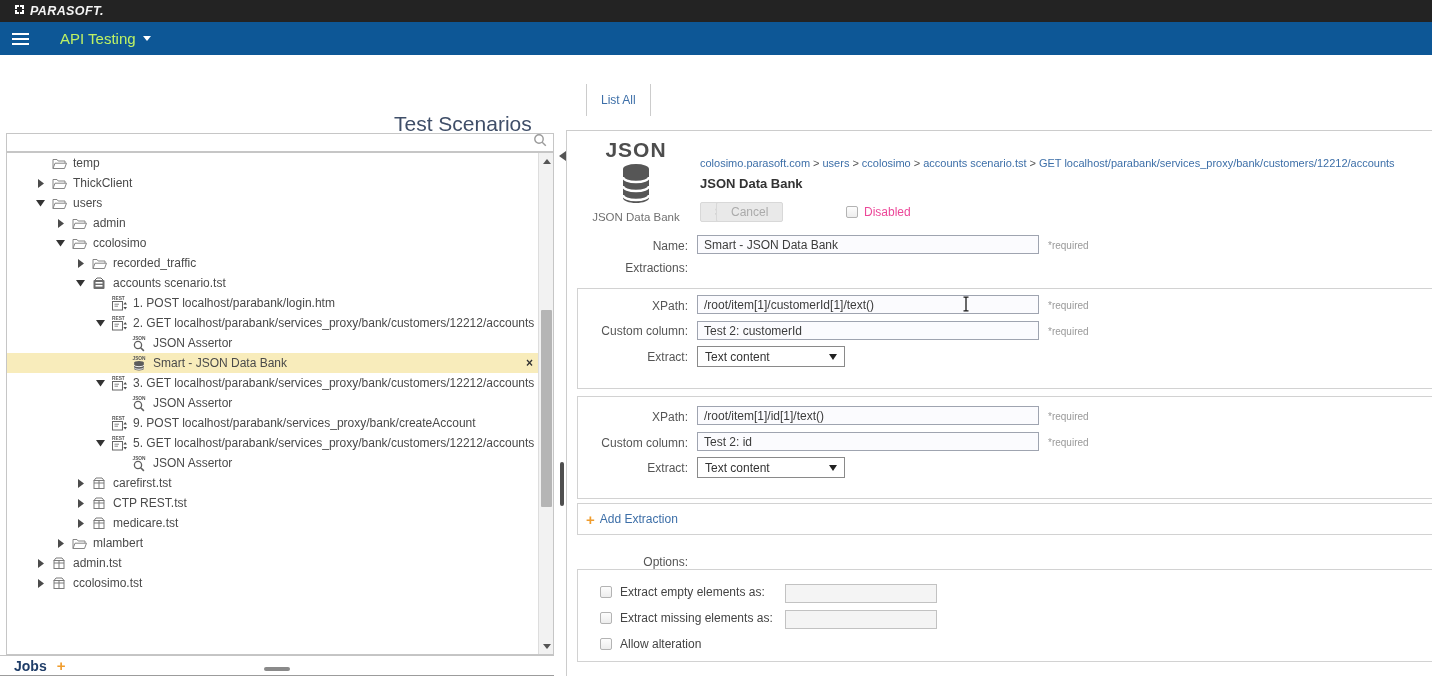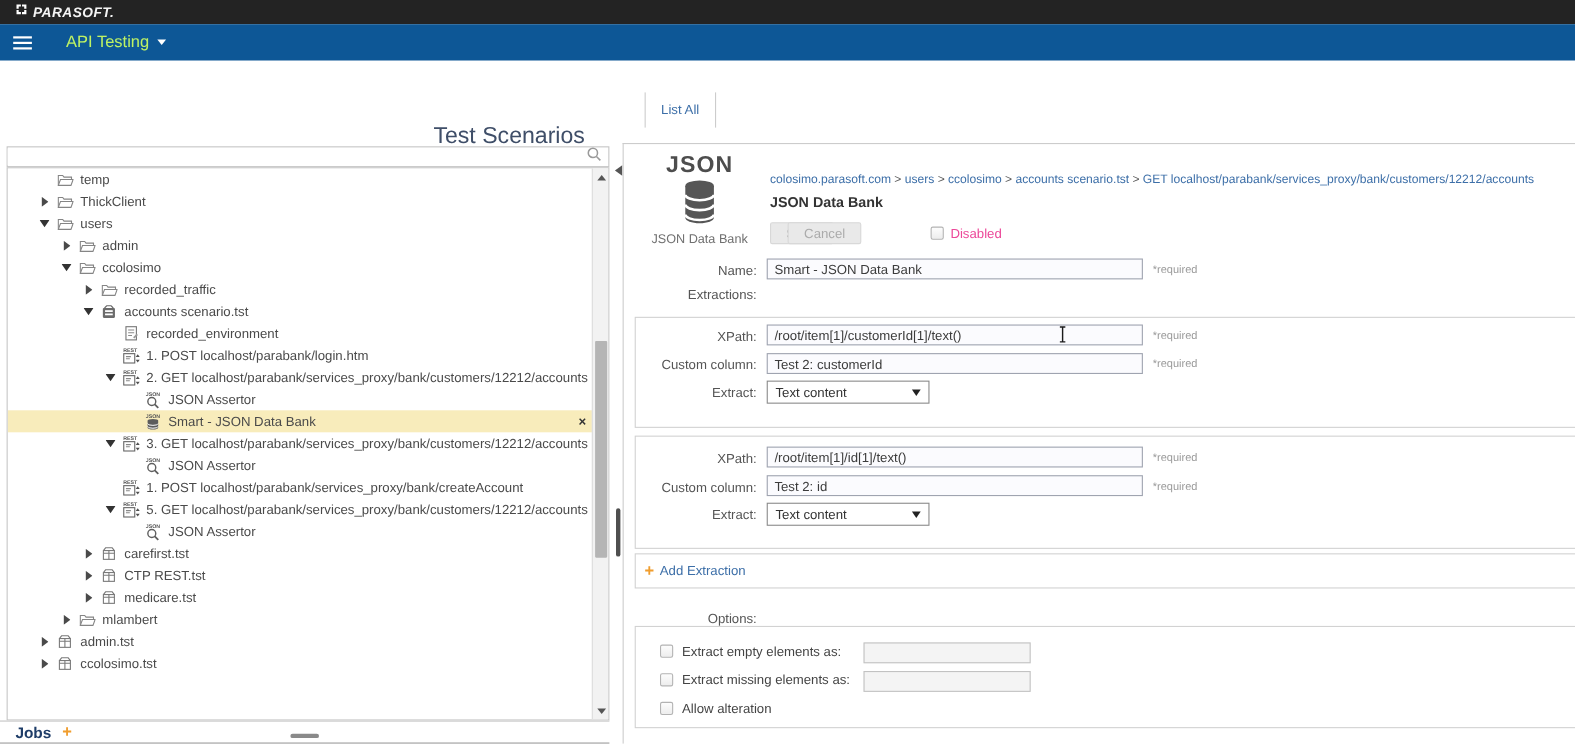--- a/index.html
+++ b/index.html
@@ -231,31 +231,20 @@
             <rect x="1.5" y="3" width="11" height="9" rx="1" fill="#6b6b6b"></rect>
             <rect x="3.5" y="5" width="7" height="1.6" fill="#fff"></rect>
             <rect x="3.5" y="8" width="7" height="1.6" fill="#fff"></rect>
           </svg>
         </span>
         <span class="tree-label">accounts scenario.tst</span>
       </div>
       <div class="tree-row" style="padding-left: 88px;">
         <span class="expander"></span>
         <span class="tree-icon">
-          <svg width="13" height="14" viewBox="0 0 13 14">
-            <rect x="1.5" y="1" width="9.5" height="12" fill="#fff" stroke="#777"></rect>
-            <path d="M3.5 4h5.5M3.5 6.5h5.5M3.5 9h3.5" stroke="#8a8a8a"></path>
-            <path d="M8 10.5l3.2-3.2 1.2 1.2-3.2 3.2z" fill="#9a9a9a"></path>
-          </svg>
-        </span>
-        <span class="tree-label">recorded_environment</span>
-      </div>
-      <div class="tree-row" style="padding-left: 88px;">
-        <span class="expander"></span>
-        <span class="tree-icon">
           <svg width="18" height="17" viewBox="0 0 18 17">
             <text x="2" y="4.8" font-size="4.8" font-weight="bold" fill="#555" font-family="sans-serif">REST</text>
             <rect x="2.5" y="6.5" width="10" height="8.5" fill="#fff" stroke="#666"></rect>
             <path d="M4.5 9.2h4.5M4.5 11.2h3.5" stroke="#888"></path>
             <path d="M13.4 9.6L15.2 7l1.8 2.6z" fill="#4f4f4f"></path>
             <path d="M13.4 12l3.6 0-1.8 2.6z" fill="#4f4f4f"></path>
           </svg>
         </span>
         <span class="tree-label">1. POST localhost/parabank/login.htm</span>
       </div>
@@ -332,21 +321,21 @@
         <span class="expander"></span>
         <span class="tree-icon">
           <svg width="18" height="17" viewBox="0 0 18 17">
             <text x="2" y="4.8" font-size="4.8" font-weight="bold" fill="#555" font-family="sans-serif">REST</text>
             <rect x="2.5" y="6.5" width="10" height="8.5" fill="#fff" stroke="#666"></rect>
             <path d="M4.5 9.2h4.5M4.5 11.2h3.5" stroke="#888"></path>
             <path d="M13.4 9.6L15.2 7l1.8 2.6z" fill="#4f4f4f"></path>
             <path d="M13.4 12l3.6 0-1.8 2.6z" fill="#4f4f4f"></path>
           </svg>
         </span>
-        <span class="tree-label">1. POST localhost/parabank/services_proxy/bank/createAccount</span>
+        <span class="tree-label">9. POST localhost/parabank/services_proxy/bank/createAccount</span>
       </div>
       <div class="tree-row" style="padding-left: 88px;">
         <span class="expander">
           <svg width="9" height="8" viewBox="0 0 9 8">
             <path d="M0 1h9L4.5 7.5z" fill="#333"></path>
           </svg>
         </span>
         <span class="tree-icon">
           <svg width="18" height="17" viewBox="0 0 18 17">
             <text x="2" y="4.8" font-size="4.8" font-weight="bold" fill="#555" font-family="sans-serif">REST</text>

